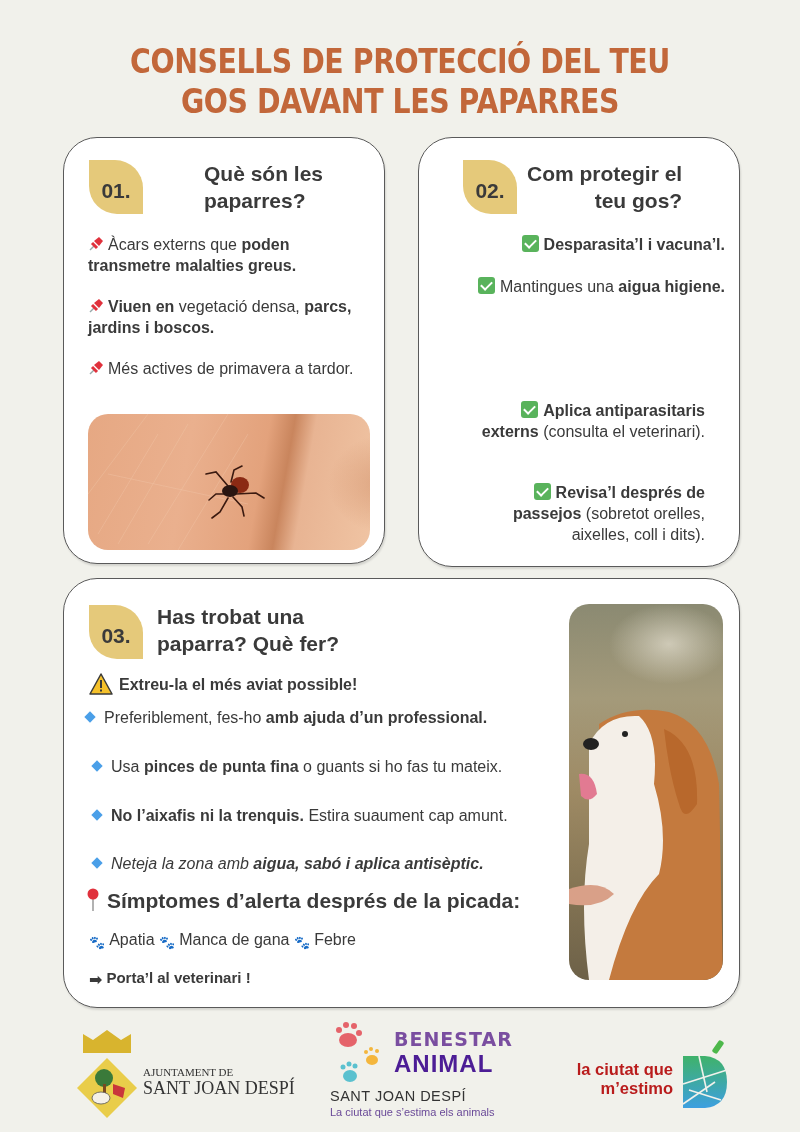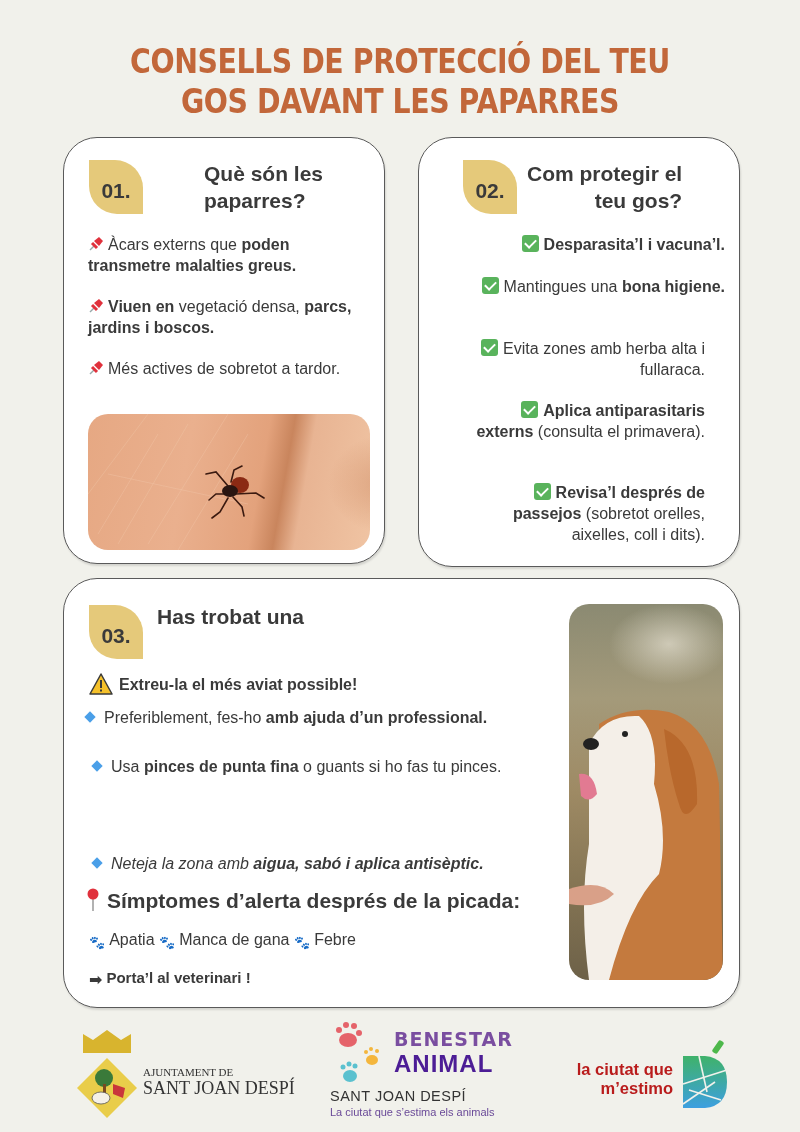--- a/index.html
+++ b/index.html
@@ -116,21 +116,21 @@
         <line x1="2" y1="14" x2="7" y2="9" stroke="#9aa" stroke-width="1.5"></line>
         <path d="M6 5 L11 1 L15 5 L11 10 Z" fill="#e0313c"></path>
         <path d="M4 7 L9 12" stroke="#e0313c" stroke-width="3"></path>
       </svg><b>Viuen en</b><span> vegetació densa, </span><b>parcs, jardins i boscos.</b>
   </p>
   <p class="para" style="left:24px;top:220px;width:280px;">
     <svg class="ico pin" viewBox="0 0 16 16">
         <line x1="2" y1="14" x2="7" y2="9" stroke="#9aa" stroke-width="1.5"></line>
         <path d="M6 5 L11 1 L15 5 L11 10 Z" fill="#e0313c"></path>
         <path d="M4 7 L9 12" stroke="#e0313c" stroke-width="3"></path>
-      </svg><span>Més actives de sobretot a tardor.</span>
+      </svg><span>Més actives de primavera a tardor.</span>
   </p>
 </section>
 
 <div class="photo" id="tick-photo">
   <svg width="282" height="136" viewBox="0 0 282 136">
     <g stroke="#f3c9ad" stroke-width="0.6" opacity="0.6" fill="none">
       <path d="M10 120 L70 20"></path>
         <path d="M30 130 L100 10"></path>
         <path d="M60 130 L140 0"></path>
       <path d="M0 80 L60 0"></path>
@@ -156,54 +156,55 @@
   </div>
   <h2 class="card-heading" style="left:108px;top:22px;">
     <span>Com protegir el</span>
     <span>teu gos?</span>
   </h2>
 
   <p class="para" style="left:46px;top:96px;width:260px;">
     <span class="ico check"></span><b>Desparasita’l i vacuna’l.</b>
   </p>
   <p class="para" style="left:46px;top:138px;width:260px;">
-    <span class="ico check"></span><span>Mantingues una </span><b>bona higiene.</b>
-  </p>
-  <p class="para" style="left:46px;top:200px;width:240px;">
-    <span class="ico check"></span><span>Evita zones amb herba alta i fullaraca.</span>
+    <span class="ico check"></span><span>Mantingues una </span><b>aigua higiene.</b>
   </p>
   <p class="para" style="left:46px;top:262px;width:240px;">
-    <span class="ico check"></span><b>Aplica antiparasitaris externs</b><span> (consulta el primavera).</span>
+    <span class="ico check"></span><b>Aplica antiparasitaris externs</b><span> (consulta el veterinari).</span>
   </p>
   <p class="para" style="left:46px;top:344px;width:240px;">
     <span class="ico check"></span><b>Revisa’l després de passejos</b><span> (sobretot orelles, aixelles, coll i dits).</span>
   </p>
 </section>
 
 <section class="card" id="card3">
   <div class="badge" style="left:25px;top:26px;">
     <span>03.</span>
   </div>
   <h2 class="card-heading" style="left:93px;top:24px;">
     <span>Has trobat una</span>
+    <span>paparra? Què fer?</span>
   </h2>
 
   <p class="para" style="left:25px;top:94px;font-weight:bold;">
     <svg class="ico" width="24" height="22" viewBox="0 0 24 22" style="vertical-align:-5px;margin-right:6px;">
         <path d="M12 1 L23 21 L1 21 Z" fill="#f5c12b" stroke="#3a3a3a" stroke-width="1.5" stroke-linejoin="round"></path>
         <rect x="11" y="7" width="2" height="8" fill="#3a3a3a"></rect>
         <rect x="11" y="16.5" width="2" height="2" fill="#3a3a3a"></rect>
       </svg><span>Extreu-la el més aviat possible!</span>
   </p>
 
   <p class="para" style="left:18px;top:128px;">
     <span class="ico diamond"></span><span>Preferiblement, fes-ho </span><b>amb ajuda d’un professional.</b>
   </p>
   <p class="para" style="left:25px;top:177px;">
-    <span class="ico diamond"></span><span>Usa </span><b>pinces de punta fina</b><span> o guants si ho fas tu pinces.</span>
+    <span class="ico diamond"></span><span>Usa </span><b>pinces de punta fina</b><span> o guants si ho fas tu mateix.</span>
+  </p>
+  <p class="para" style="left:25px;top:226px;">
+    <span class="ico diamond"></span><b>No l’aixafis ni la trenquis.</b><span> Estira suaument cap amunt.</span>
   </p>
   <p class="para" style="left:25px;top:274px;font-style:italic;">
     <span class="ico diamond"></span><span>Neteja la zona amb </span><b>aigua, sabó i aplica antisèptic.</b>
   </p>
 
   <p class="para" style="left:23px;top:308px;font-size:21px;line-height:28px;font-weight:bold;text-align:center;">
     <svg class="ico" width="12" height="24" viewBox="0 0 12 24" style="vertical-align:-4px;margin-right:8px;">
         <line x1="6" y1="10" x2="6" y2="23" stroke="#999" stroke-width="1.5"></line>
         <circle cx="6" cy="6" r="5.5" fill="#e0313c"></circle>
       </svg><span>Símptomes d’alerta després de la picada:</span>

